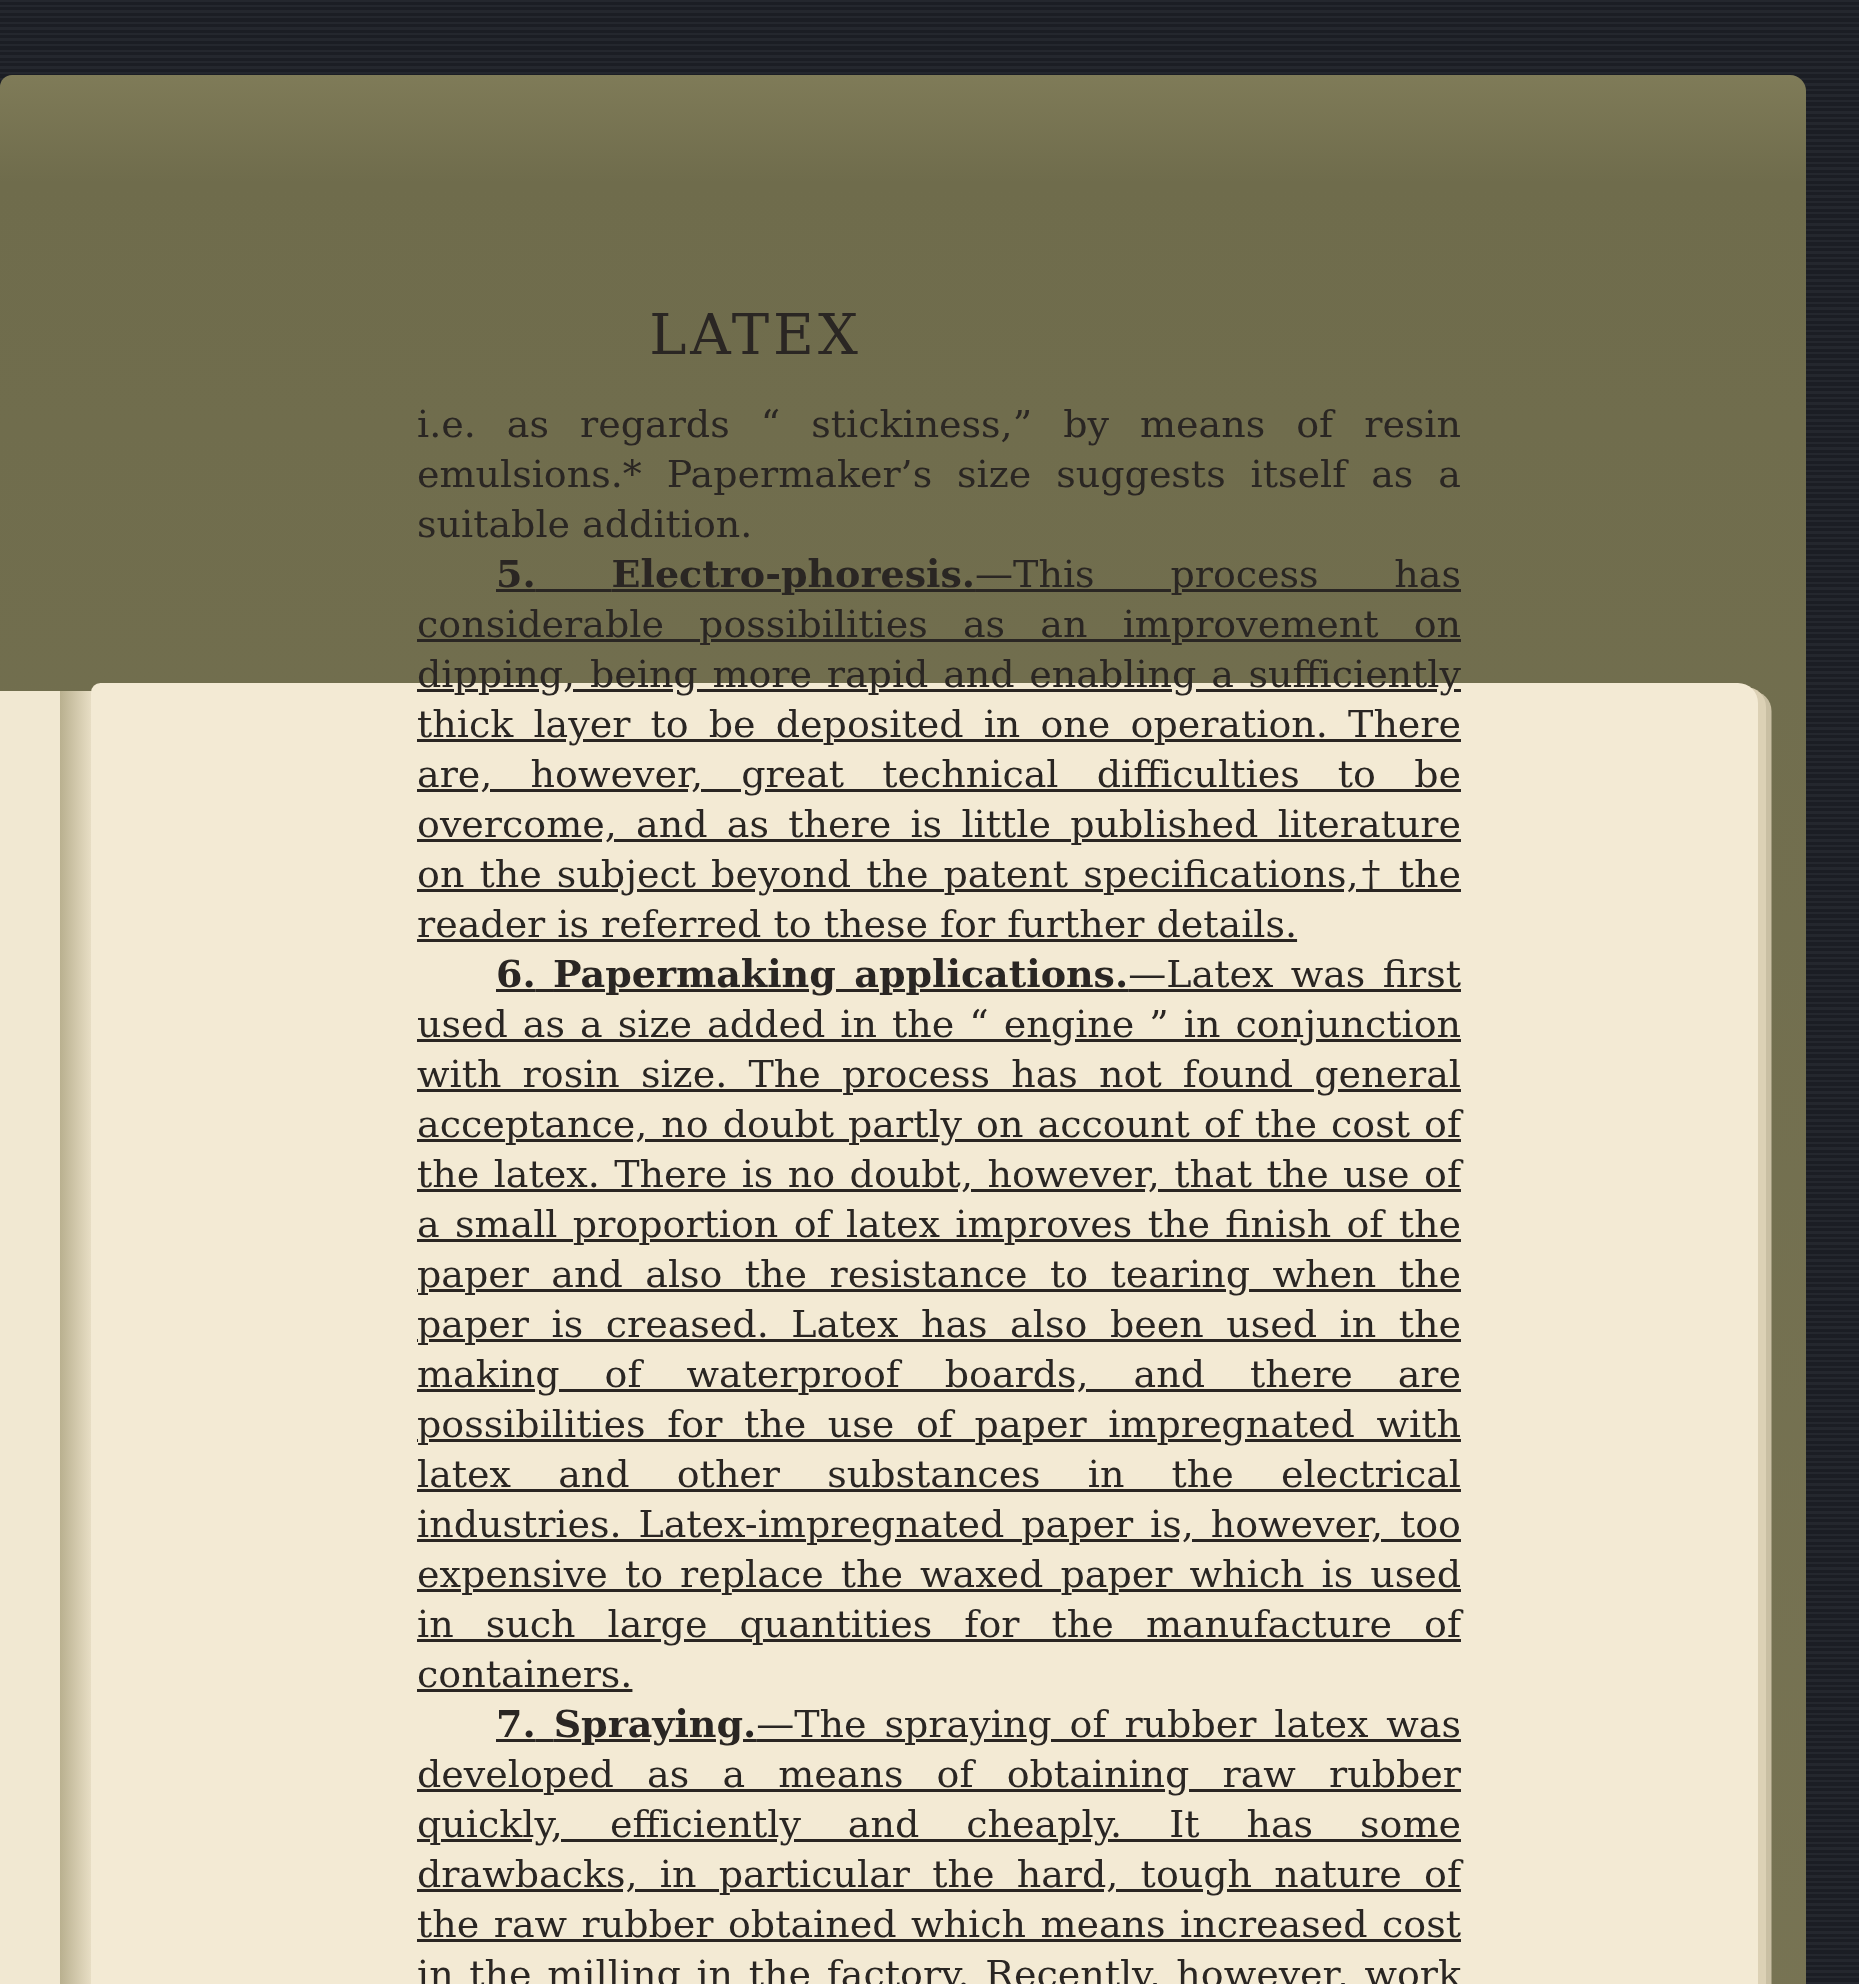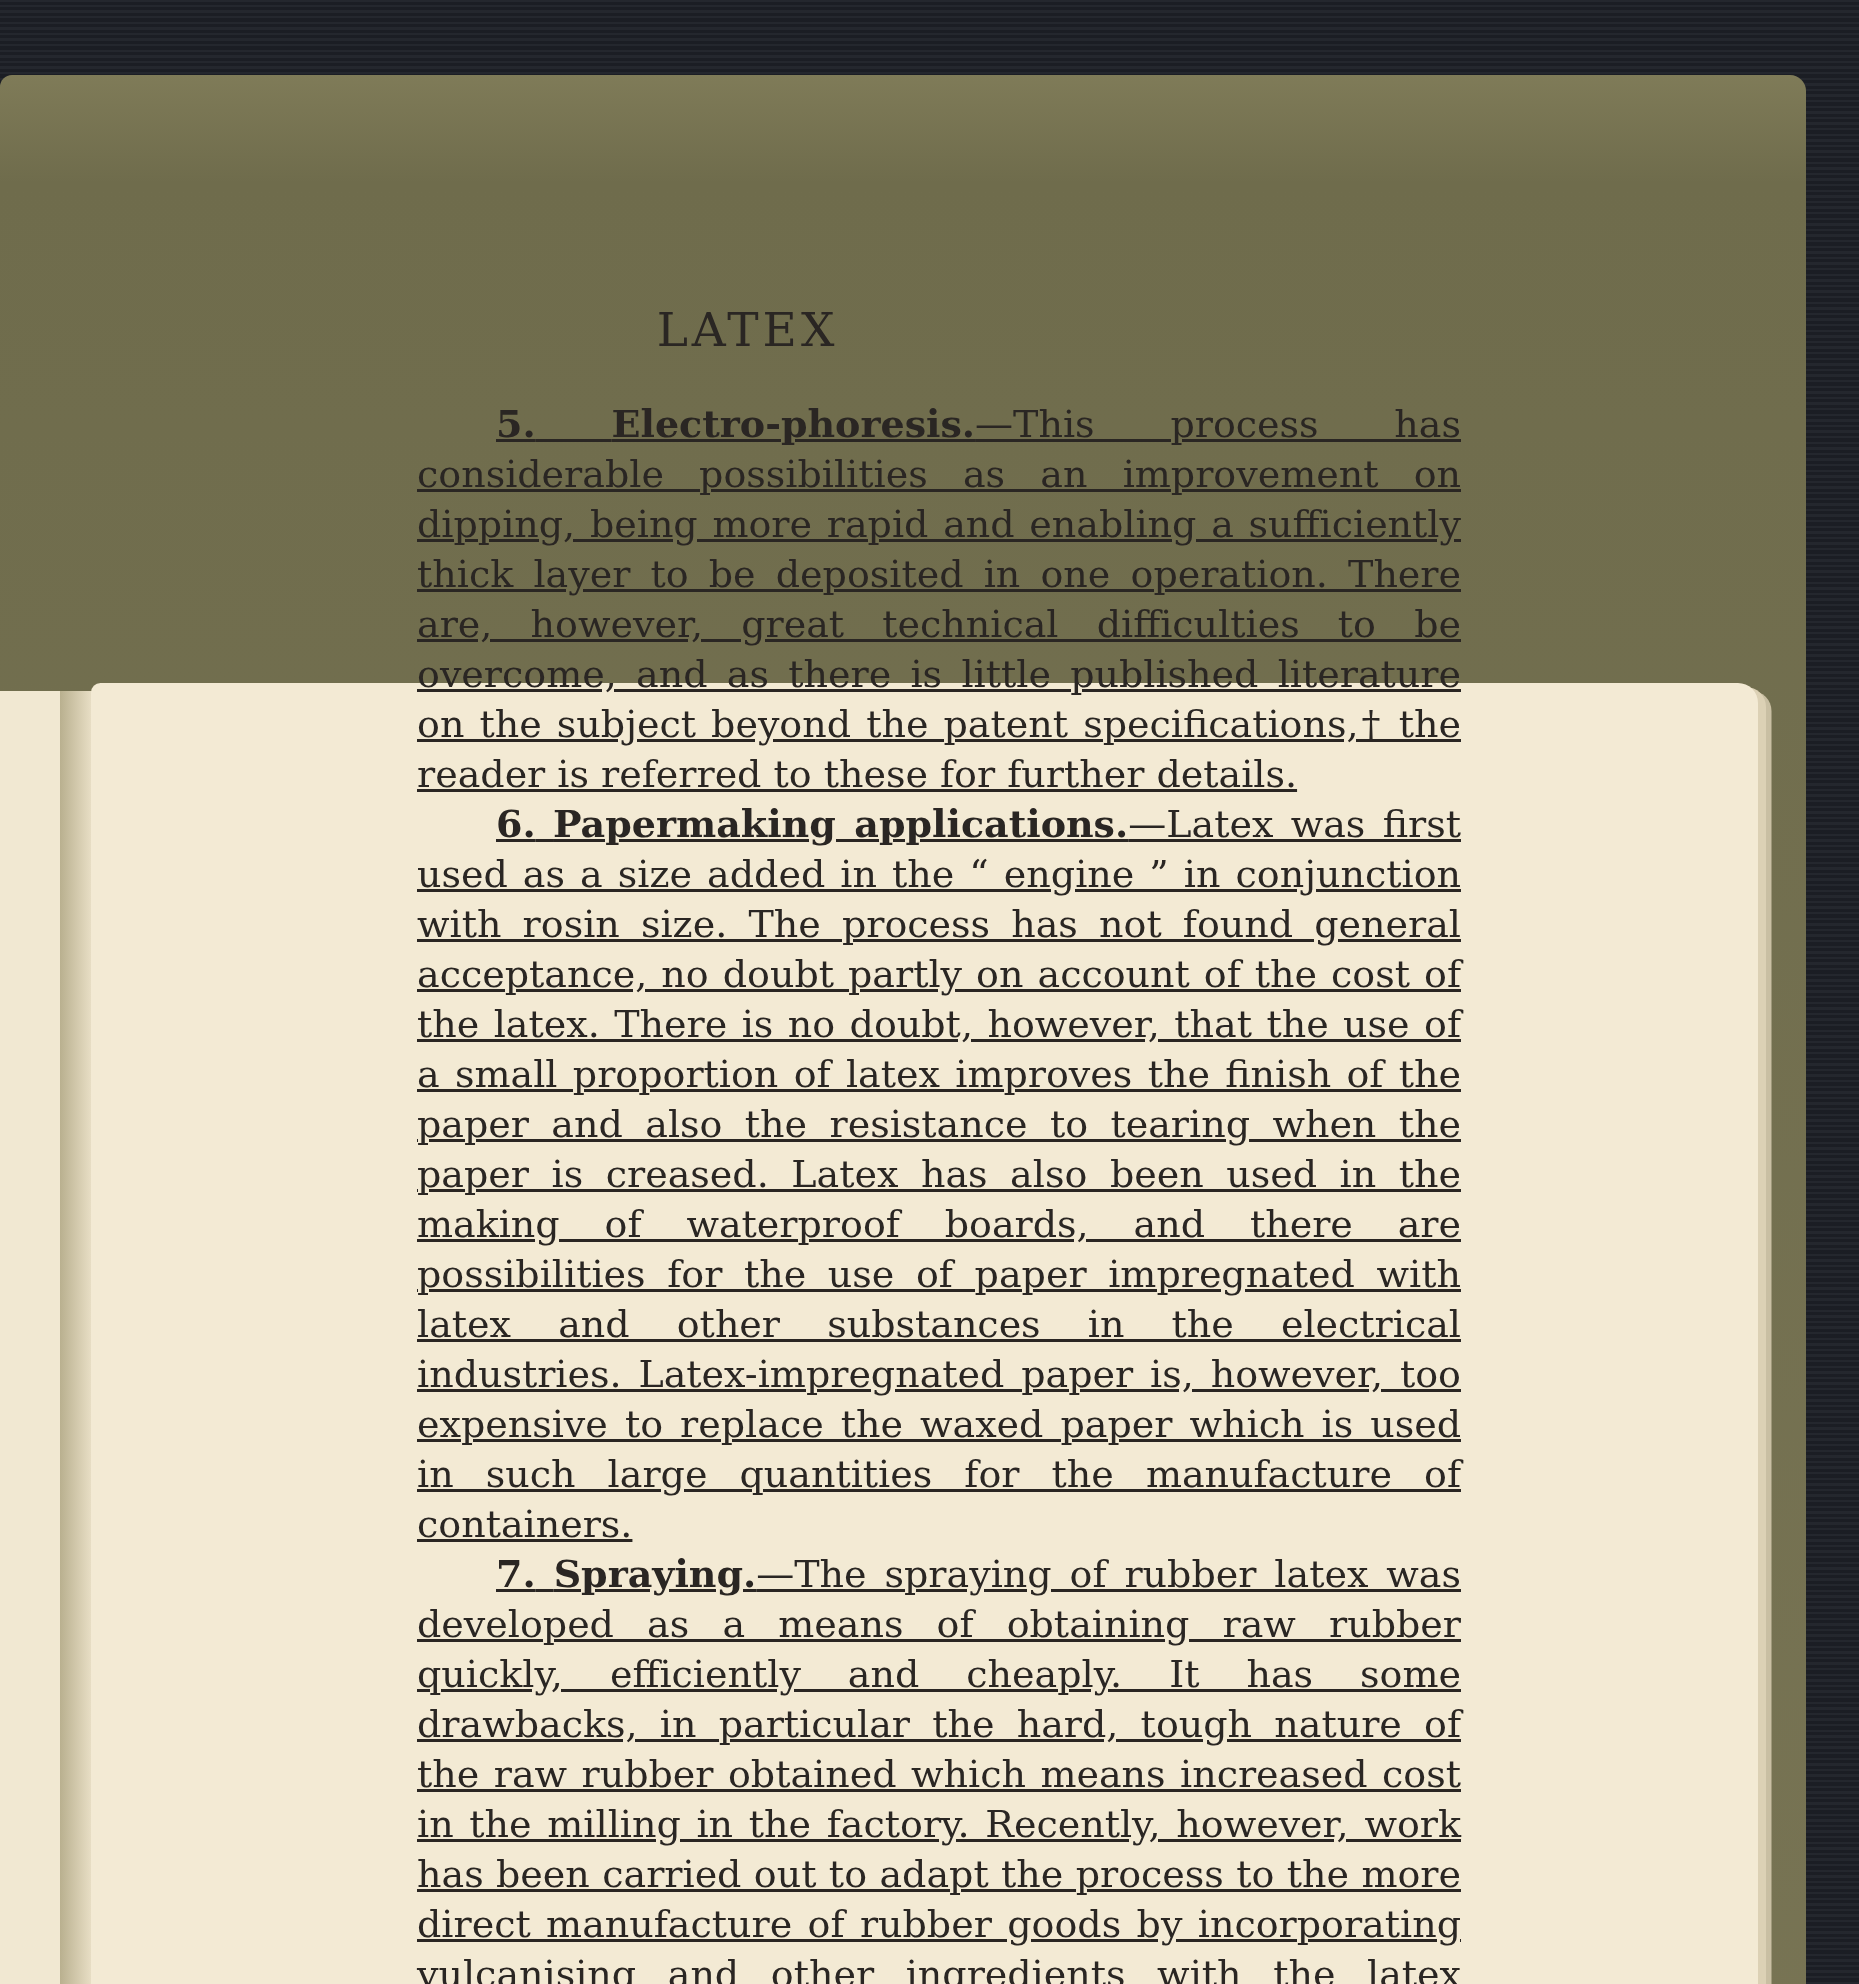--- a/index.html
+++ b/index.html
@@ -33,23 +33,23 @@
   .page {
     position: absolute;
     left: 91px; top: 683px;
     width: 1667px; height: 2029px;
     background: #f3ead4;
     border-radius: 9.5px 20px 4px 9.5px;
     box-shadow: 8px 4px 0 #dcd1b5, 13.5px 8px 0 #c9bfa3;
   }
   
   .running-head {
-    position: absolute; left: 4px; width: 1487px; top: 302px;
+    position: absolute; left: 12px; width: 1487px; top: 302px;
     text-align: center;
-    font-size: 47px; letter-spacing: 4px; color: #2a2623;
+    font-size: 56px; letter-spacing: 4px; color: #2a2623;
     font-family: "DejaVu Serif", serif;
   }
   .text-block {
     position: absolute; left: 417px; top: 399px; width: 1044px;
     font-size: 38px; line-height: 50px; color: #2a2623;
     text-align: justify;
     font-family: "DejaVu Serif", serif;
   }
   .para { margin: 0; text-indent: 0; }
   .para.indent { text-indent: 79px; text-decoration: underline; }
@@ -60,20 +60,21 @@
 
 <div class="cloth"></div>
 <div class="cover"></div>
 <div class="left-page"></div>
 <div class="gutter"></div>
 <div class="page"></div>
 
 <div class="running-head">LATEX</div>
 
 <div class="text-block">
+  <p class="para">i.e. as regards “ stickiness,” by means of resin emulsions.* Papermaker’s size suggests itself as a suitable addition.</p>
 
   <p class="para indent">
     <b>5.</b>
     <b>Electro-phoresis.</b><span>—This process has considerable possibilities as an improvement on dipping, being more rapid and enabling a sufficiently thick layer to be deposited in one operation. There are, however, great technical difficulties to be overcome, and as there is little published literature on the subject beyond the patent specifications,† the reader is referred to these for further details.</span>
   </p>
 
   <p class="para indent">
     <b>6.</b>
     <b>Papermaking applications.</b><span>—Latex was first used as a size added in the “ engine ” in conjunction with rosin size. The process has not found general acceptance, no doubt partly on account of the cost of the latex. There is no doubt, however, that the use of a small proportion of latex improves the finish of the paper and also the resistance to tearing when the paper is creased. Latex has also been used in the making of waterproof boards, and there are possibilities for the use of paper impregnated with latex and other substances in the electrical industries. Latex-impregnated paper is, however, too expensive to replace the waxed paper which is used in such large quantities for the manufacture of containers.</span>
   </p>

